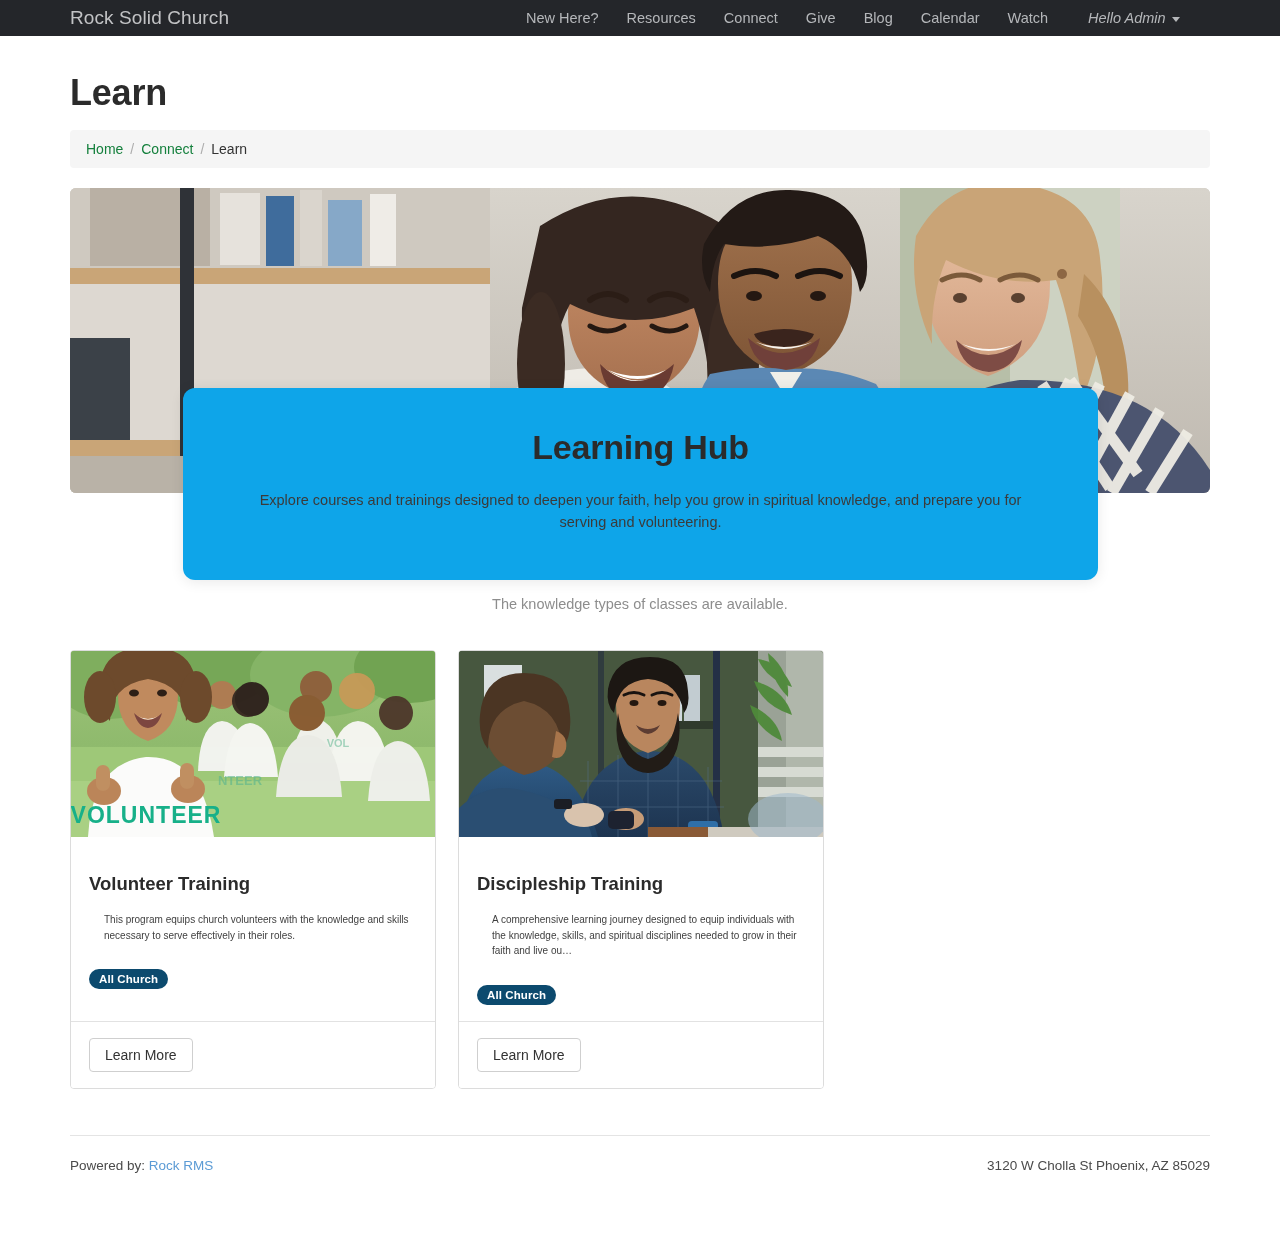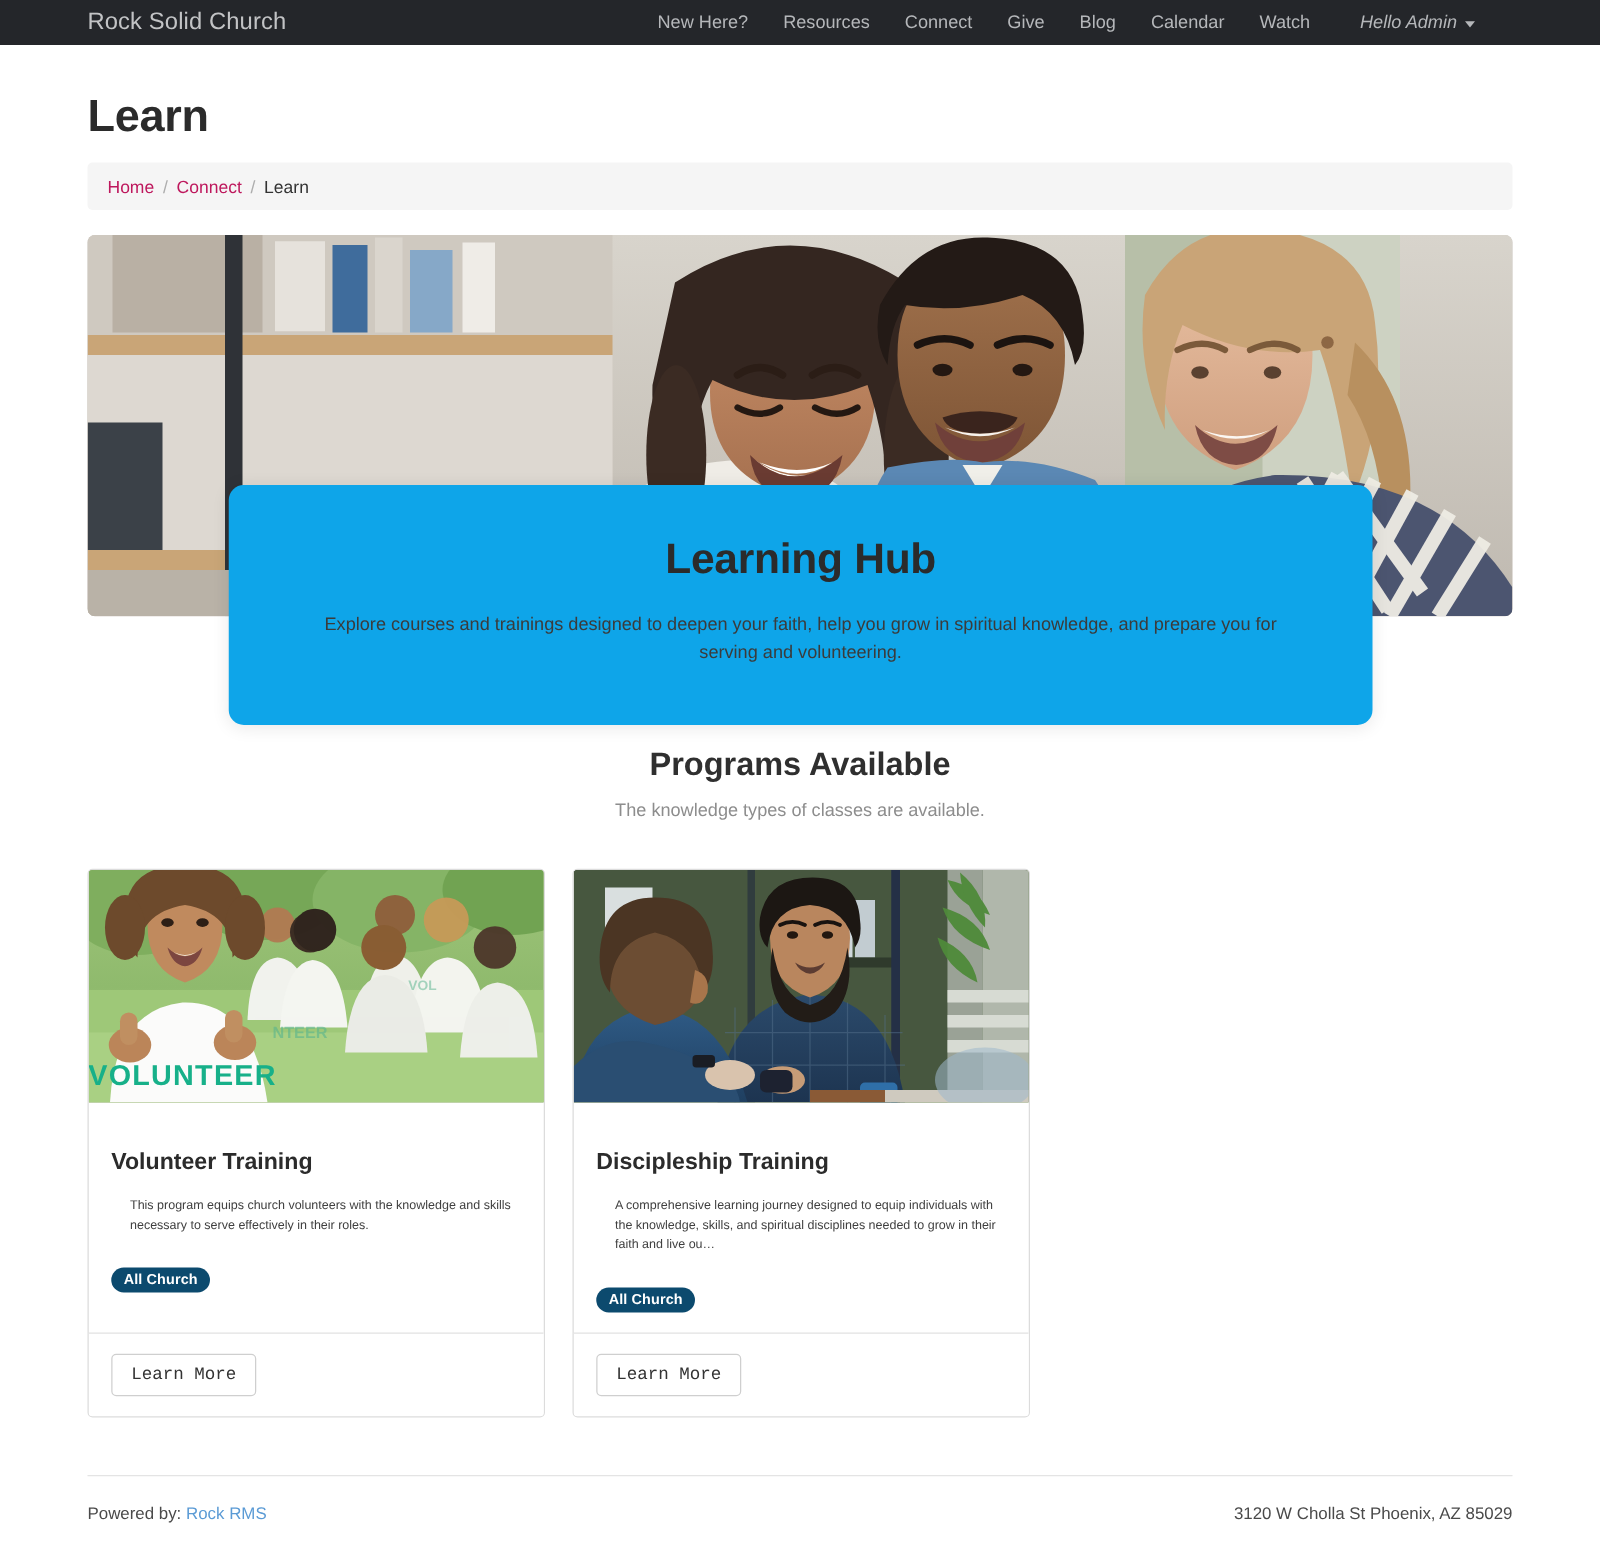--- a/index.html
+++ b/index.html
@@ -84,21 +84,21 @@
   .breadcrumb {
     background: #f5f5f5;
     border-radius: 4px;
     padding: 11px 16px;
     font-size: 14px;
     display: flex;
     align-items: center;
     gap: 0px;
     margin-bottom: 20px;
   }
-  .breadcrumb a { color: #be185d; text-decoration: none; }
+  .breadcrumb a { color: #15803d; text-decoration: none; }
   .breadcrumb .sep { color: #adadad; margin: 0 7px; }
   .breadcrumb .current { color: #333; }
 
   
   .hero {
     position: relative;
     height: 352px;
     margin-bottom: 0;
   }
   .hero-img {
@@ -209,21 +209,21 @@
   }
   .btn-outline {
     display: inline-block;
     border: 1px solid #cfcfcf;
     background: #ffffff;
     border-radius: 4px;
     padding: 8px 15px;
     font-size: 14px;
     color: #333;
     cursor: pointer;
-    font-family: Liberation Mono, monospace;
+    font-family: Liberation Sans, sans-serif;
   }
 
   
   .footer {
     margin-top: 46px;
     border-top: 1px solid #e4e4e4;
     padding-top: 22px;
     display: flex;
     justify-content: space-between;
     align-items: center;
@@ -376,21 +376,20 @@
       </svg>
     </div>
 
     <div class="hero-card">
       <h2>Learning Hub</h2>
       <p>Explore courses and trainings designed to deepen your faith, help you grow in spiritual knowledge, and prepare you for serving and volunteering.</p>
     </div>
   </div>
 
   <div class="section-head">
-    <h3>Programs Available</h3>
     <p>The knowledge types of classes are available.</p>
   </div>
 
   <div class="card-grid">
 
     <div class="card">
       <div class="card-img">
         <svg viewBox="0 0 366 186" preserveAspectRatio="xMidYMid slice" aria-hidden="true">
           <defs>
             <linearGradient id="parkbg" x1="0" y1="0" x2="0" y2="1">

